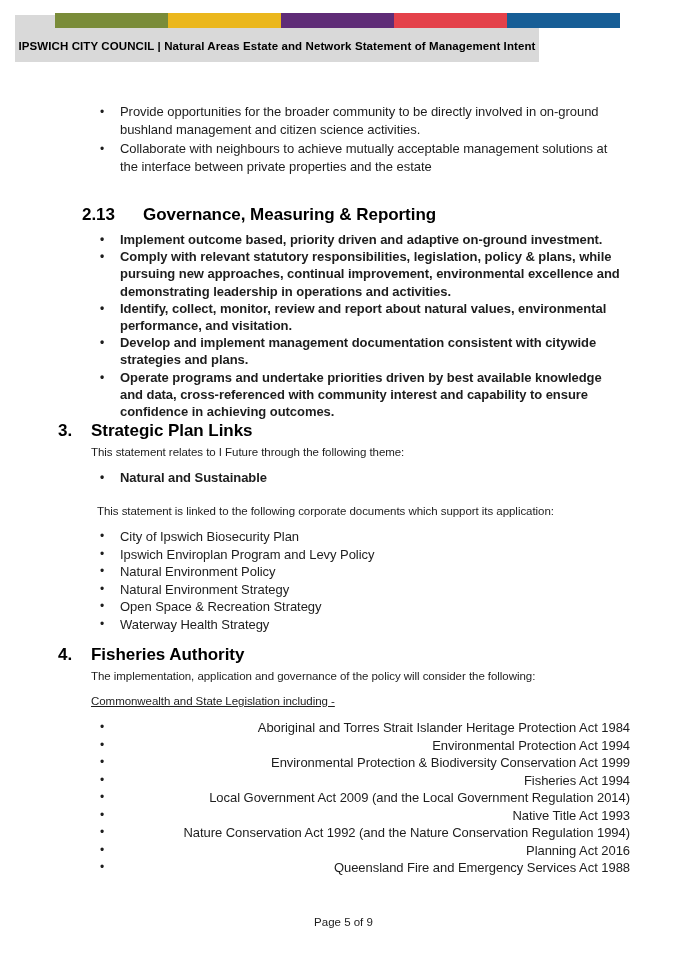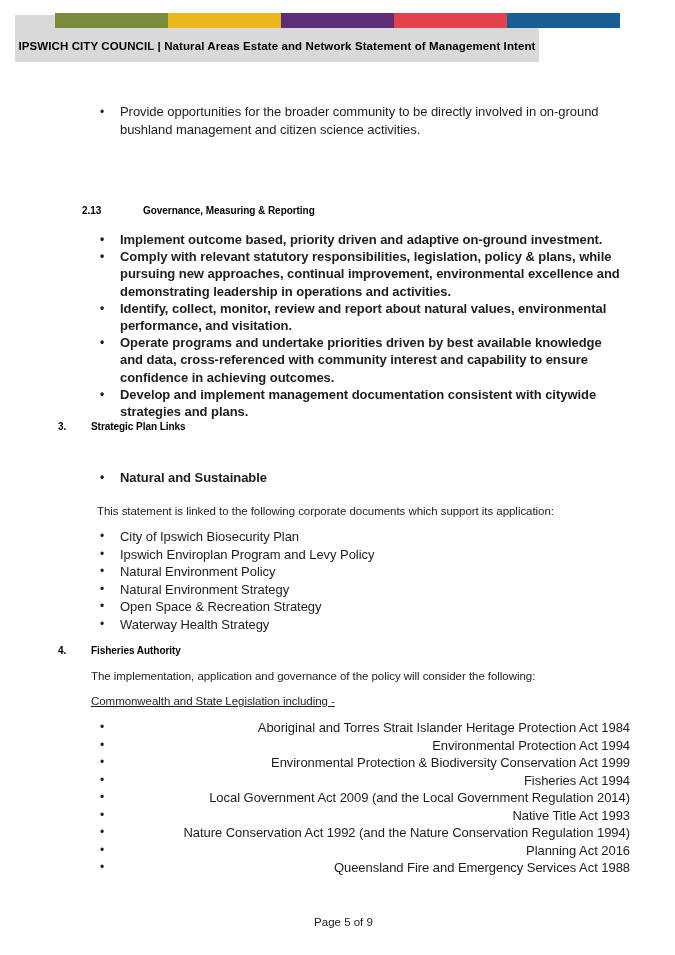--- a/index.html
+++ b/index.html
@@ -41,21 +41,21 @@
     font-size:12px;
   }
   ul.list-a li  { line-height:18.3px; width:500px; }
   ul.list-b li  { line-height:17.2px; width:502px; }
   ul.theme li   { line-height:17.4px; width:460px;font-weight:bold; }
   ul.docs li    { line-height:17.5px; width:480px; }
   ul.docs li:first-child { }
   ul.acts li    { line-height:17.5px; width:510px; }
 
   .heading {
-    position:absolute; display:flex; font-weight:bold; font-size:10px;
+    position:absolute; display:flex; font-weight:bold; font-size:17px;
     color:#000; letter-spacing:-0.05px;
   }
   .heading .num-a { width:61px; flex:0 0 61px; }   
   .heading .num-b { width:33px; flex:0 0 33px; }   
 
   .para {
     position:absolute; font-size:11.5px; line-height:17.5px;
     letter-spacing:-0.05px; color:#1d1d1d;
   }
   .nowrap { white-space:nowrap; }
@@ -77,38 +77,40 @@
   <div class="bar">
     <div class="seg" style="background-color: rgb(122, 140, 57);"></div>
     <div class="seg" style="background-color: rgb(235, 183, 28);"></div>
     <div class="seg" style="background-color: rgb(95, 44, 119);"></div>
     <div class="seg" style="background-color: rgb(228, 65, 74);"></div>
     <div class="seg" style="background-color: rgb(23, 94, 150);"></div>
   </div>
 
   <ul class="blist list-a" style="left:98px; top:103px;">
     <li>Provide opportunities for the broader community to be directly involved in on-ground bushland management and citizen science activities.</li>
+    <li>Collaborate with neighbours to achieve mutually acceptable management solutions at the interface between private properties and the estate</li>
   </ul>
 
   <div class="heading" style="left:82px; top:205px;">
     <span class="num-a">2.13</span>
     <span>Governance, Measuring &amp; Reporting</span>
   </div>
   <ul class="blist list-b" style="left:98px; top:231px;font-weight:bold;">
     <li>Implement outcome based, priority driven and adaptive on-ground investment.</li>
     <li>Comply with relevant statutory responsibilities, legislation, policy &amp; plans, while pursuing new approaches, continual improvement, environmental excellence and demonstrating leadership in operations and activities.</li>
     <li>Identify, collect, monitor, review and report about natural values, environmental performance, and visitation.</li>
+    <li>Develop and implement management documentation consistent with citywide strategies and plans.</li>
     <li>Operate programs and undertake priorities driven by best available knowledge and data, cross-referenced with community interest and capability to ensure confidence in achieving outcomes.</li>
-    <li>Develop and implement management documentation consistent with citywide strategies and plans.</li>
   </ul>
 
   <div class="heading" style="left:58px; top:421px;">
     <span class="num-b">3.</span>
     <span>Strategic Plan Links</span>
   </div>
+  <div class="para" style="left:91px; top:444px; width:540px;">This statement relates to I Future through the following theme:</div>
   <ul class="blist theme" style="left:98px; top:469px;">
     <li>Natural and Sustainable</li>
   </ul>
   <div class="para nowrap" style="left:97px; top:503px;">This statement is linked to the following corporate documents which support its application:</div>
   <ul class="blist docs" style="left:98px; top:528px;">
     <li>City of Ipswich Biosecurity Plan</li>
     <li>Ipswich Enviroplan Program and Levy Policy</li>
     <li>Natural Environment Policy</li>
     <li>Natural Environment Strategy</li>
     <li>Open Space &amp; Recreation Strategy</li>

